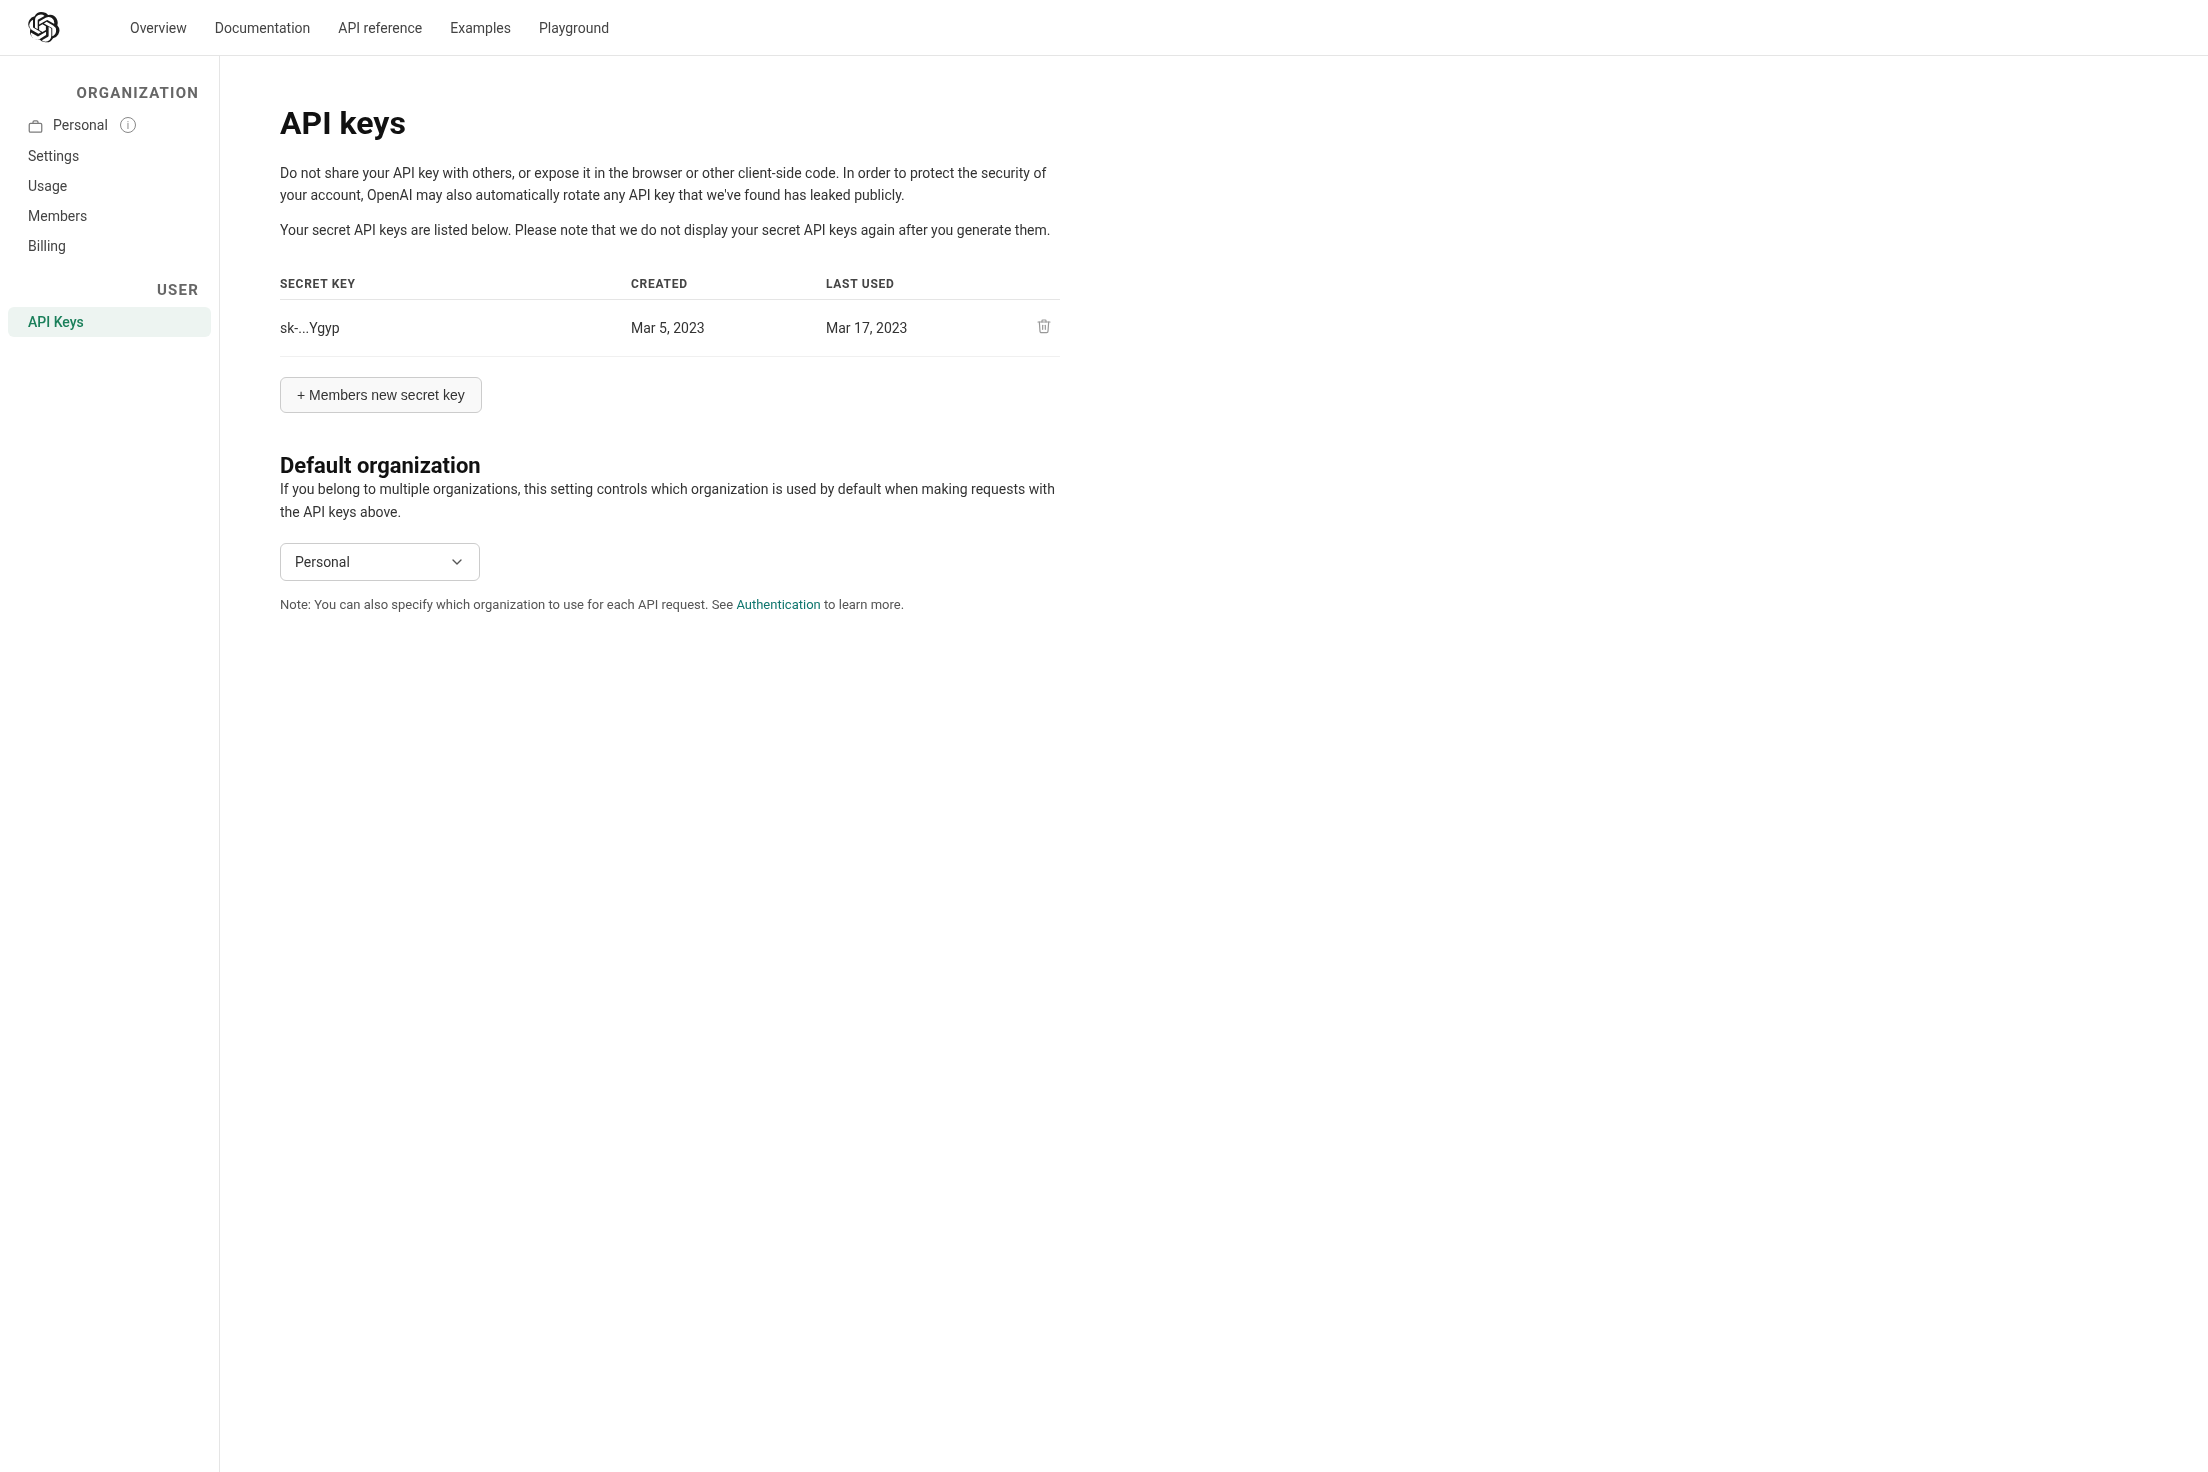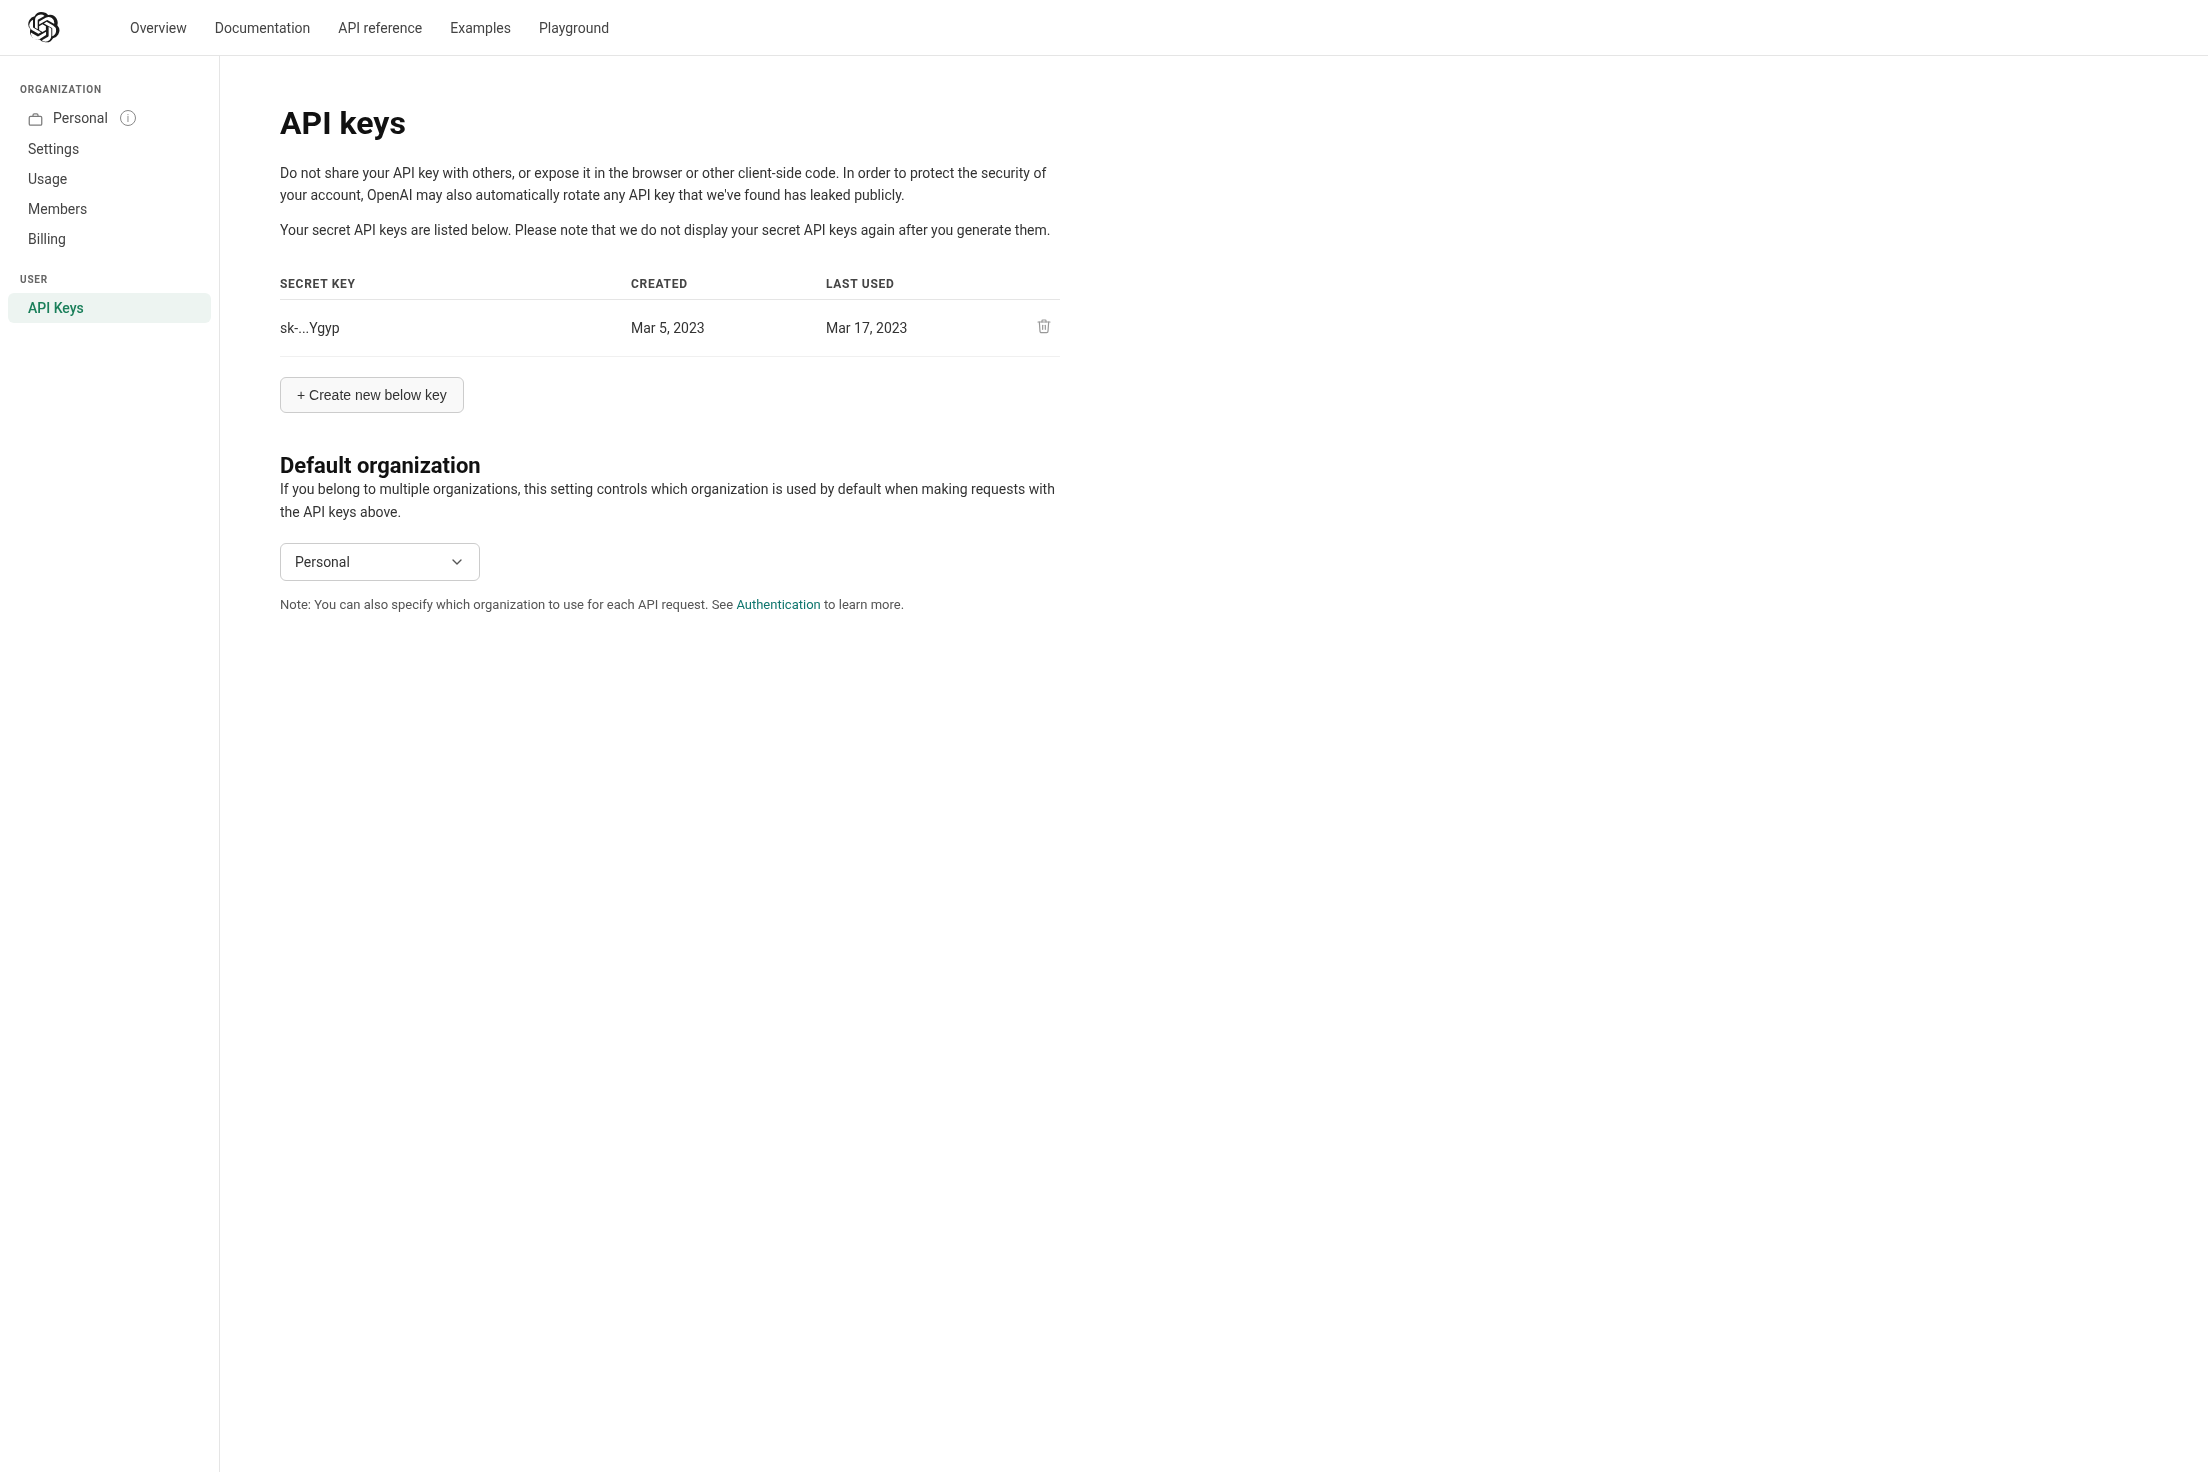--- a/index.html
+++ b/index.html
@@ -39,26 +39,27 @@
     }
 
     
     .sidebar {
       width: 220px;
       flex-shrink: 0;
       padding: 28px 0;
       border-right: 1px solid #e5e5e5;
     }
     .sidebar-section-label {
-      font-size: 10px;
+      font-size: 15px;
       font-weight: 700;
       letter-spacing: 0.08em;
       color: #666;
       padding: 0 20px 8px 20px;
       text-transform: uppercase;
+      text-align: right;
     }
     .sidebar-item {
       display: flex;
       align-items: center;
       gap: 8px;
       padding: 7px 20px;
       font-size: 14px;
       color: #444;
       cursor: pointer;
       border-radius: 6px;
@@ -302,21 +303,21 @@
                   <path d="M14 11v6"></path>
                   <path d="M9 6V4a1 1 0 0 1 1-1h4a1 1 0 0 1 1 1v2"></path>
               </svg>
             </button>
           </td>
         </tr>
       </tbody>
     </table>
 
     
-    <button class="create-btn">+ Create new below key</button>
+    <button class="create-btn">+ Members new secret key</button>
 
     
     <h2 class="section-title">Default organization</h2>
     <p class="description">If you belong to multiple organizations, this setting controls which organization is used by default when making requests with the API keys above.</p>
 
     <div class="org-dropdown-wrapper">
       <div class="org-dropdown">
         <span>Personal</span>
         <svg width="16" height="16" viewBox="0 0 24 24" fill="none" stroke="#555" stroke-width="2" stroke-linecap="round" stroke-linejoin="round">
           <polyline points="6 9 12 15 18 9"></polyline>

